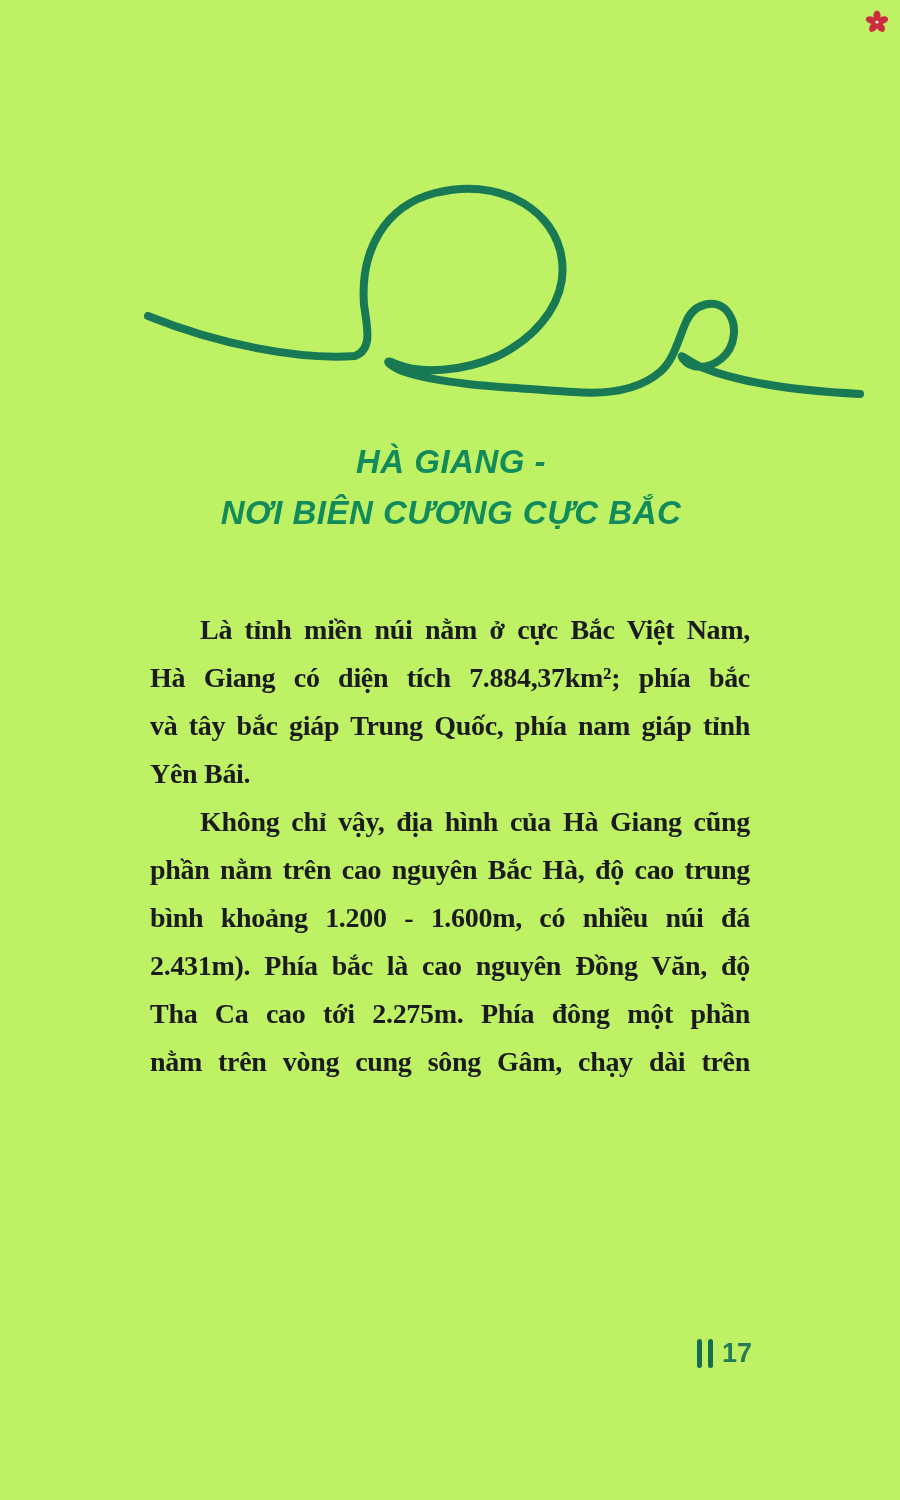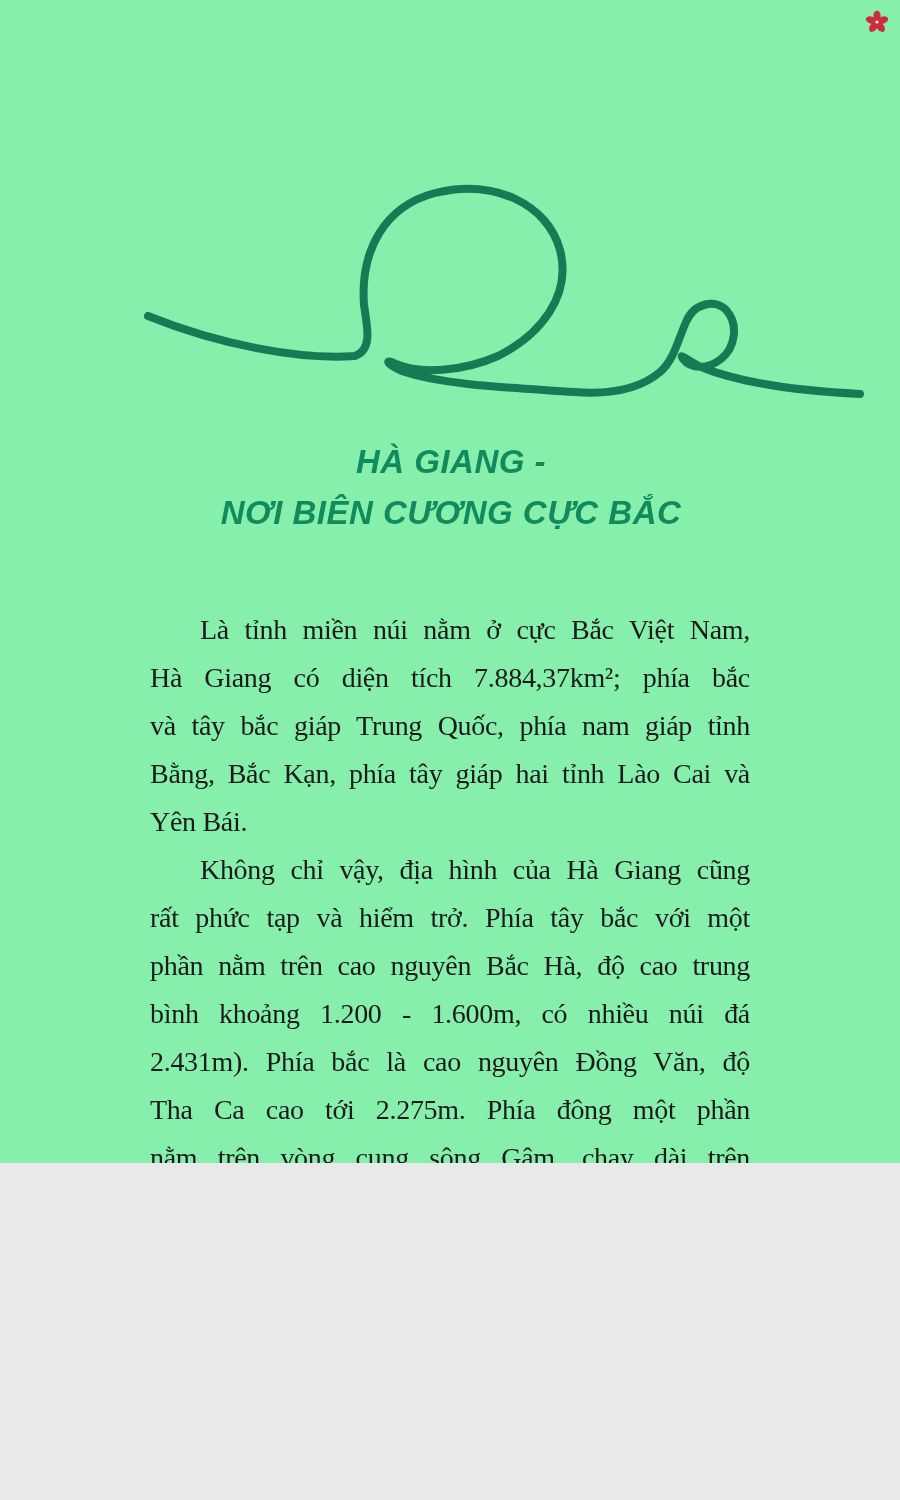--- a/index.html
+++ b/index.html
@@ -1,19 +1,19 @@
 <!DOCTYPE html>
 <html><head>
 <meta charset="utf-8">
 <style>
   html,body{margin:0;padding:0;background:#e9e9e9;}
   .page{
     position:relative;
-    width:900px;height:1163px;
-    background:#86efac;
+    width:900px;height:1500px;
+    background:#bef264;
     margin:0 auto;
     overflow:hidden;
     font-family:"Liberation Serif","DejaVu Serif",serif;
   }
   
   .flower{
     position:absolute;
     left:865px;top:10px;width:24px;height:24px;
   }
   
@@ -32,20 +32,21 @@
     font-size:33px;
     line-height:51px;
     letter-spacing:0.5px;
     color:#118a5c;
   }
   
   .body-text{
     position:absolute;
     left:150px;top:606px;width:600px;
     color:#1b1b1d;
+    font-weight:bold;
   }
   .line{
     font-size:28px;
     line-height:48px;
     height:48px;
     letter-spacing:-0.3px;
     text-align:justify;
     text-align-last:justify;
     white-space:normal;
   }
@@ -110,25 +111,23 @@
 
   <div class="title">
     <div>HÀ GIANG -</div>
     <div>NƠI BIÊN CƯƠNG CỰC BẮC</div>
   </div>
 
   <div class="body-text">
     <div class="line indent">Là tỉnh miền núi nằm ở cực Bắc Việt Nam,</div>
     <div class="line">Hà Giang có diện tích 7.884,37km²; phía bắc</div>
     <div class="line">và tây bắc giáp Trung Quốc, phía nam giáp tỉnh</div>
-    <div class="line">Bằng, Bắc Kạn, phía tây giáp hai tỉnh Lào Cai và</div>
     <div class="line no-just">Yên Bái.</div>
 
     <div class="line indent">Không chỉ vậy, địa hình của Hà Giang cũng</div>
-    <div class="line">rất phức tạp và hiểm trở. Phía tây bắc với một</div>
     <div class="line">phần nằm trên cao nguyên Bắc Hà, độ cao trung</div>
     <div class="line">bình khoảng 1.200 - 1.600m, có nhiều núi đá</div>
     <div class="line">2.431m). Phía bắc là cao nguyên Đồng Văn, độ</div>
     <div class="line">Tha Ca cao tới 2.275m. Phía đông một phần</div>
     <div class="line">nằm trên vòng cung sông Gâm, chạy dài trên</div>
   </div>
 
   <div class="footer">
     <span class="bars">
       <span class="bar"></span>

